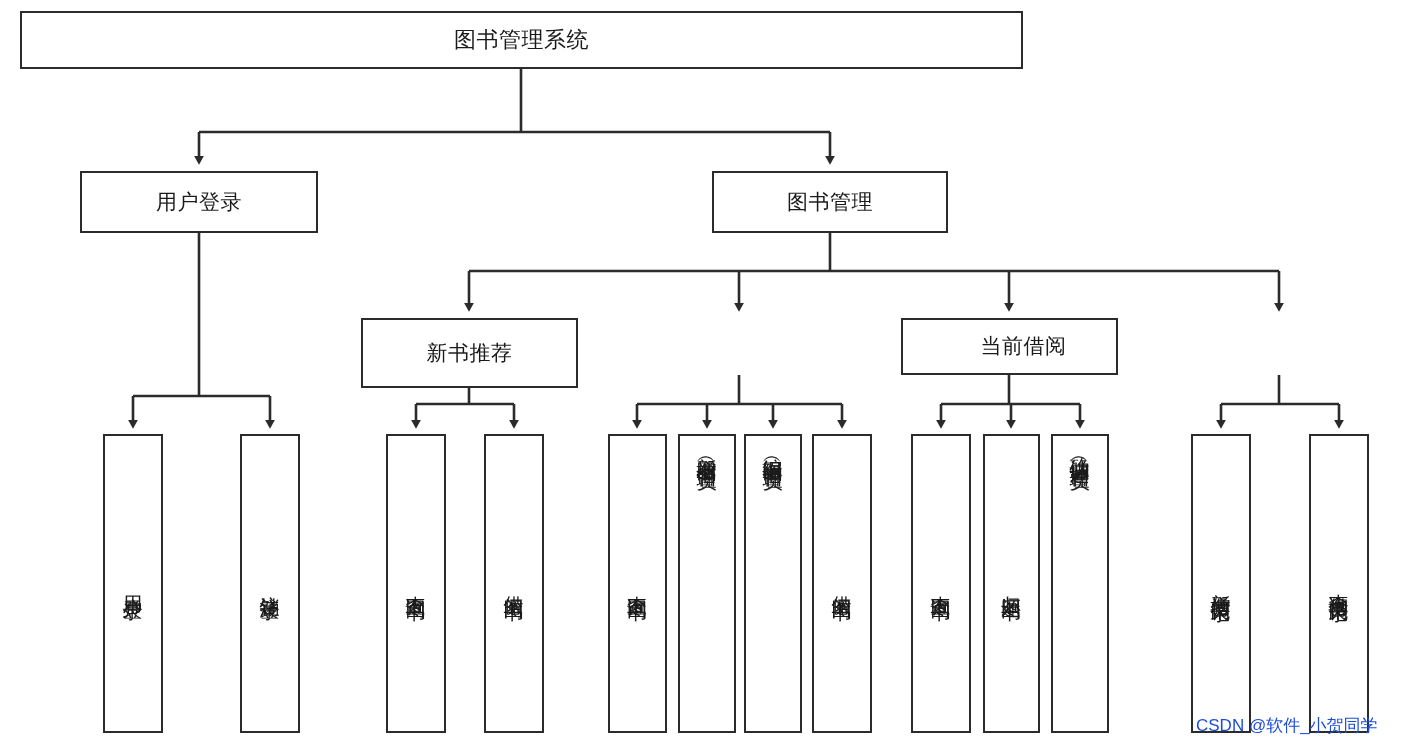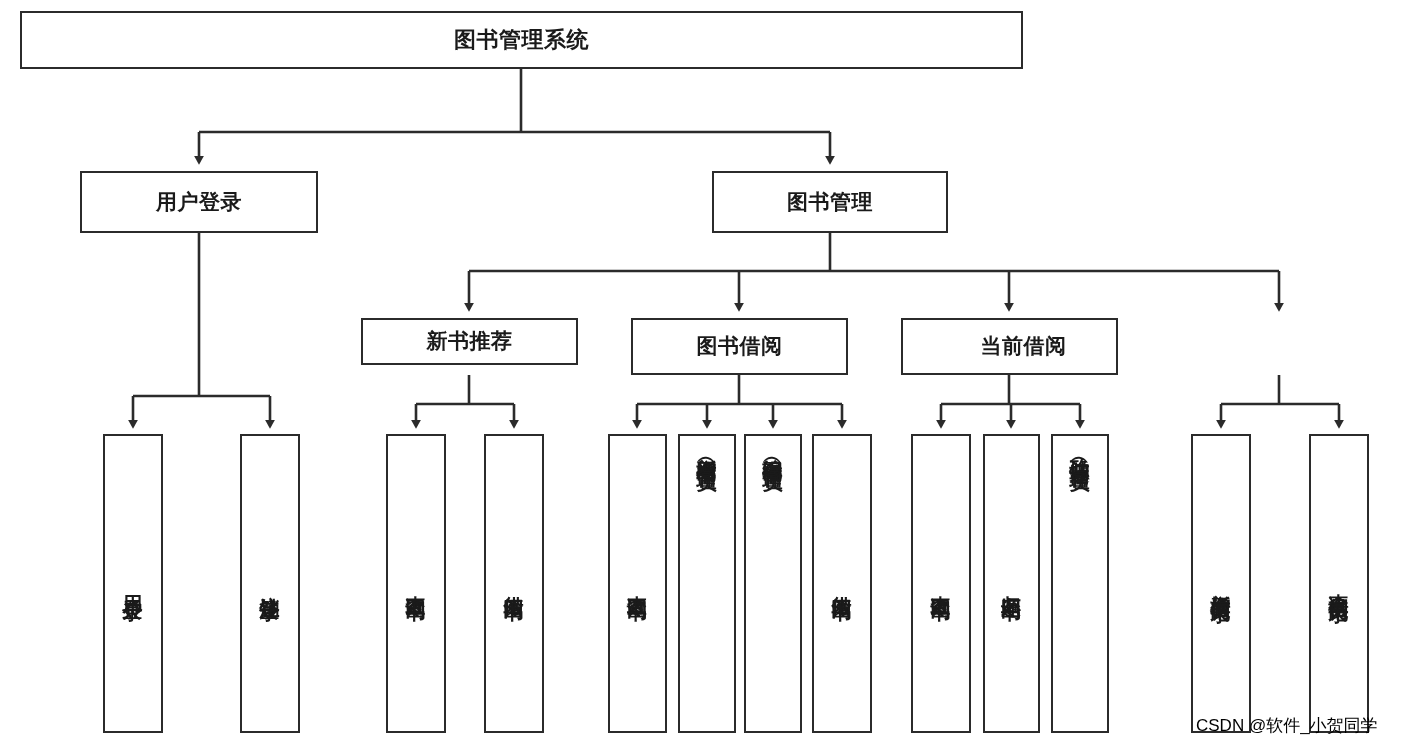--- a/index.html
+++ b/index.html
@@ -32,21 +32,20 @@
     border: 2px solid #2b2b2b;
     display: flex;
     align-items: center;
     justify-content: center;
     color: #1a1a1a;
   }
   .node .lbl {
     display: block;
     line-height: 1.18;
     white-space: nowrap;
-    font-weight: bold;
   }
   .node.horiz .lbl {
     font-size: 21px;
     letter-spacing: 0.5px;
   }
   .node.root .lbl {
     font-size: 22px;
   }
   
   .node.vert {
@@ -62,21 +61,21 @@
     letter-spacing: 2px;
     white-space: nowrap;
     -webkit-writing-mode: vertical-rl;
   }
   .node.vert.mid {
     align-items: center;
     padding-top: 0;
   }
   .watermark {
     position: absolute;
-    color: #000000;
+    color: #1d4ed8;
     font-size: 17px;
     white-space: nowrap;
     user-select: none;
   }
 </style>
 </head>
 <body>
 
 <div id="diagram-root">
 
@@ -146,25 +145,22 @@
     <span class="lbl">图书管理系统</span>
   </div>
 
   <div class="node horiz" style="left:80px; top:171px; width:238px; height:62px;">
     <span class="lbl">用户登录</span>
   </div>
   <div class="node horiz" style="left:712px; top:171px; width:236px; height:62px;">
     <span class="lbl">图书管理</span>
   </div>
 
-  <div class="node horiz" style="left:361px; top:318px; width:217px; height:47px;">
+  <div class="node horiz" style="left:361px; top:318px; width:217px; height:70px;">
     <span class="lbl">新书推荐</span>
-  </div>
-  <div class="node horiz" style="left:631px; top:318px; width:217px; height:57px;">
-    <span class="lbl">图书借阅</span>
   </div>
   <div class="node horiz" style="left:901px; top:318px; width:217px; height:57px;padding-left:28px;">
     <span class="lbl">当前借阅</span>
   </div>
 
   <div class="node vert mid" style="left:103px; top:434px; width:60px; height:299px;">
     <span class="lbl">用户登录</span>
   </div>
   <div class="node vert mid" style="left:240px; top:434px; width:60px; height:299px;">
     <span class="lbl">注销登录</span>

